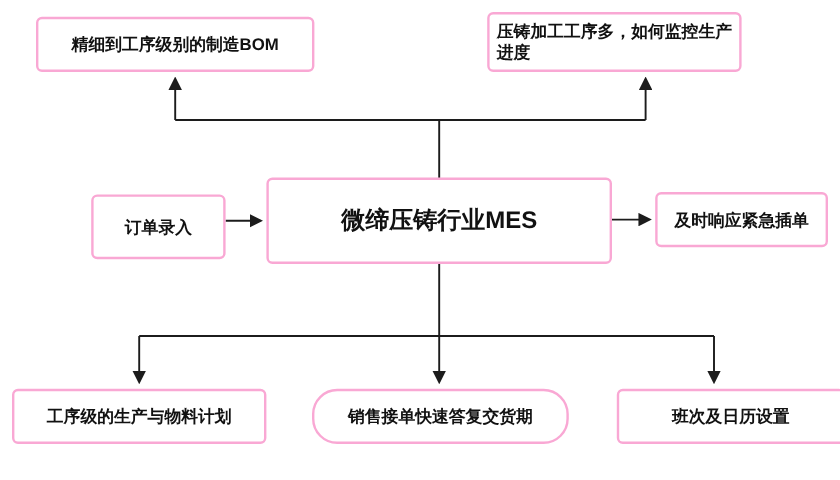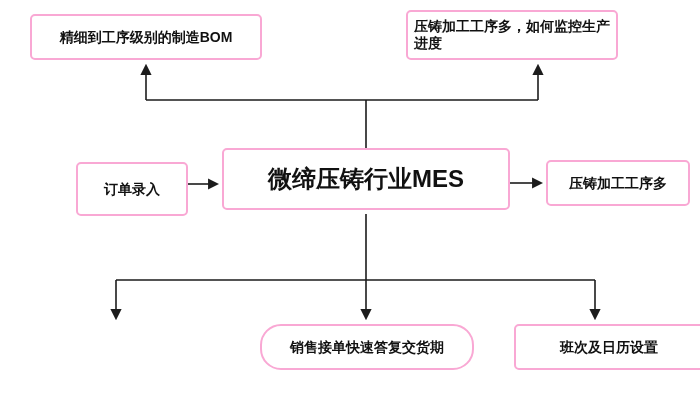--- a/index.html
+++ b/index.html
@@ -34,21 +34,21 @@
     justify-content: center;
     text-align: left;
     color: #111111;
     font-weight: bold;
     font-size: 14px;
     line-height: 1.2;
     padding: 2px 6px;
   }
   .node-top-left      { left: 30px;  top: 14px;  width: 232px; height: 46px; }
   .node-top-right     { left: 406px; top: 10px;  width: 212px; height: 50px; }
-  .node-center        { left: 222px; top: 148px; width: 288px; height: 62px; font-size: 24px; }
+  .node-center        { left: 222px; top: 148px; width: 288px; height: 72px; font-size: 20px; }
   .node-left          { left: 76px;  top: 162px; width: 112px; height: 54px; }
   .node-right         { left: 546px; top: 160px; width: 144px; height: 46px; }
   .node-bottom-left   { left: 10px;  top: 324px; width: 212px; height: 46px; }
   .node-bottom-center { left: 260px; top: 324px; width: 214px; height: 46px; border-radius: 21px; }
   .node-bottom-right  { left: 514px; top: 324px; width: 190px; height: 46px; }
 </style>
 </head>
 <body>
 
 <div class="canvas">
@@ -84,23 +84,26 @@
 
   <div class="node node-left">
     <span>订单录入</span>
   </div>
 
   <div class="node node-center">
     <span>微缔压铸行业MES</span>
   </div>
 
   <div class="node node-right">
-    <span>压铸加工工序多</span>
+    <span>及时响应紧急插单</span>
   </div>
 
+  <div class="node node-bottom-left">
+    <span>工序级的生产与物料计划</span>
+  </div>
 
   <div class="node node-bottom-center">
     <span>销售接单快速答复交货期</span>
   </div>
 
   <div class="node node-bottom-right">
     <span>班次及日历设置</span>
   </div>
 
 </div>

